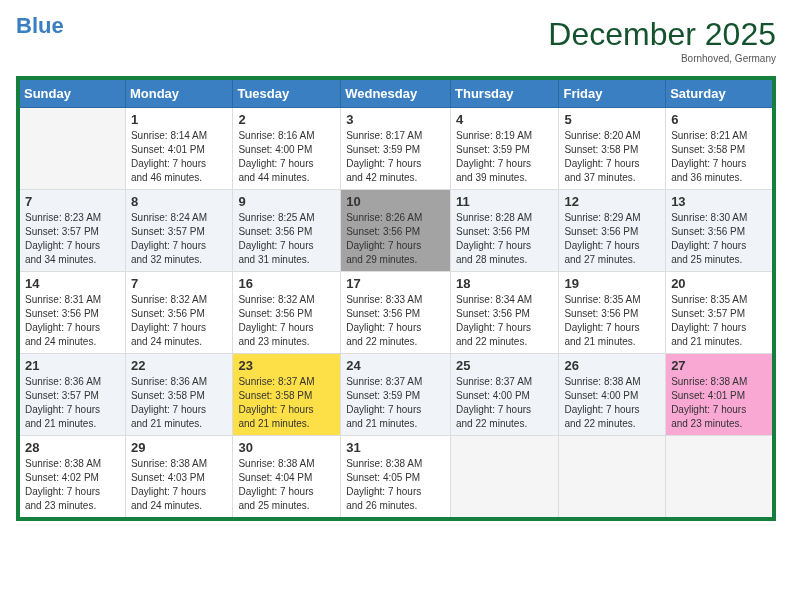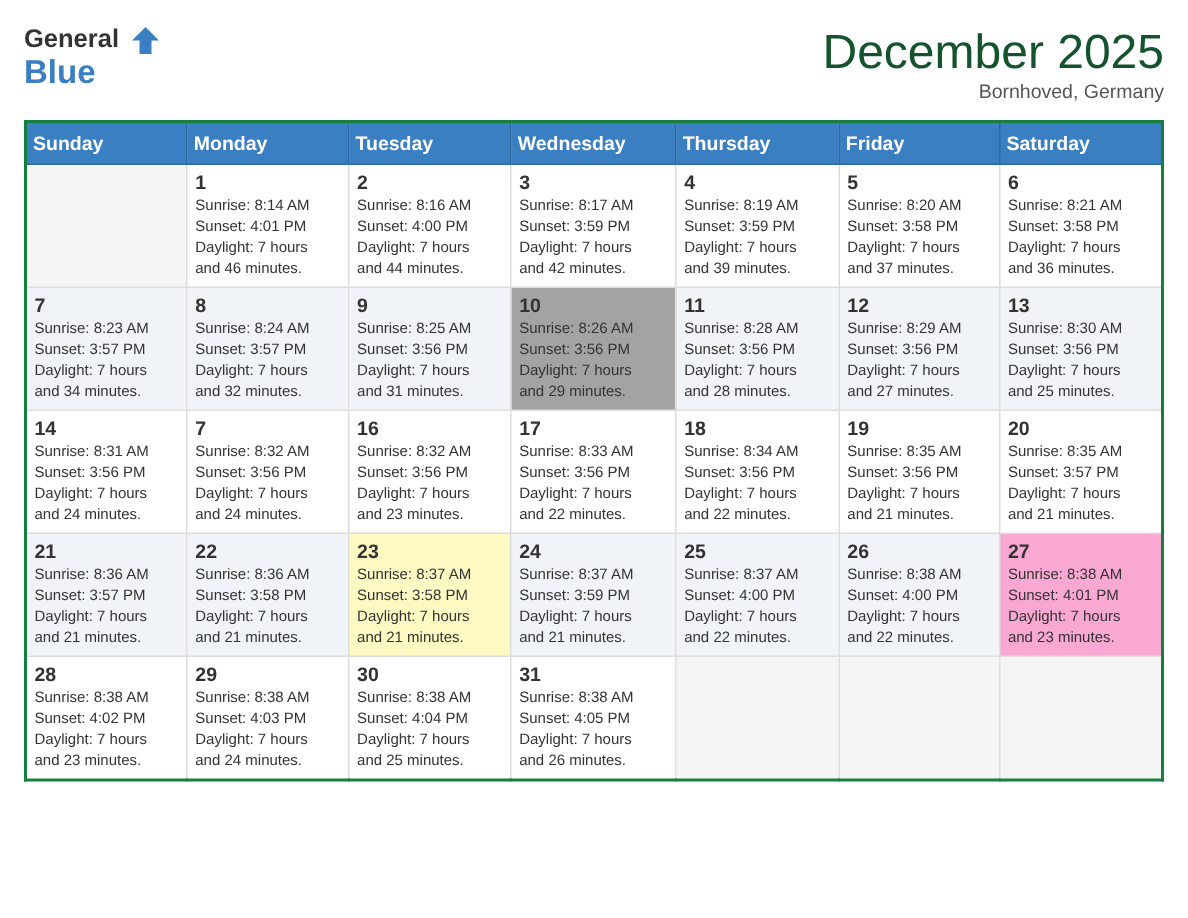--- a/index.html
+++ b/index.html
@@ -22,27 +22,27 @@
     }
     .title-section {
       text-align: right;
     }
     .month-title {
       font-size: 32px;
       font-weight: normal;
       color: #14532d;
     }
     .location-title {
-      font-size: 13px;
+      font-size: 10px;
       color: #555;
     }
     .calendar {
       width: 100%;
       border-collapse: collapse;
-      border: 2px solid #15803d;
+      border: 4px solid #15803d;
     }
     .calendar th {
       background-color: #3a7fc1;
       color: #fff;
       font-size: 13px;
       font-weight: bold;
       padding: 6px 4px;
       text-align: left;
       border: 1px solid #2a6aa0;
     }
@@ -73,25 +73,20 @@
     .empty-cell {
       background: #f5f5f5 !important;
     }
   </style>
 </head>
 <body>
 
 <div class="header">
   <div class="logo">
     <div style="display:flex; flex-direction:column; line-height:1.1;">
-      <span style="font-size:17px; font-weight:bold; color:#333;">General
-        <svg width="22" height="22" viewBox="0 0 22 22" style="vertical-align:middle; margin-left:2px;">
-          <polygon points="11,2 20,11 15,11 15,20 7,20 7,11 2,11" fill="#3a7fc1"></polygon>
-        </svg>
-      </span>
       <span style="font-size:22px; font-weight:bold; color:#3a7fc1; margin-top:-2px;">Blue</span>
     </div>
   </div>
   <div class="title-section">
     <div class="month-title">December 2025</div>
     <div class="location-title">Bornhoved, Germany</div>
   </div>
 </div>
 
 <table class="calendar">
@@ -196,21 +191,21 @@
       </tr>
       <tr style="background-color: rgb(240, 244, 248);">
         <td style="background-color: rgb(240, 244, 248);">
           <span class="day-number">21</span>
           <div class="day-info">Sunrise: 8:36 AM<br>Sunset: 3:57 PM<br>Daylight: 7 hours<br>and 21 minutes.</div>
         </td>
         <td style="background-color: rgb(240, 244, 248);">
           <span class="day-number">22</span>
           <div class="day-info">Sunrise: 8:36 AM<br>Sunset: 3:58 PM<br>Daylight: 7 hours<br>and 21 minutes.</div>
         </td>
-        <td style="background-color: #fef9c3;">
+        <td style="background-color: #fde047;">
           <span class="day-number">23</span>
           <div class="day-info">Sunrise: 8:37 AM<br>Sunset: 3:58 PM<br>Daylight: 7 hours<br>and 21 minutes.</div>
         </td>
         <td style="background-color: rgb(240, 244, 248);">
           <span class="day-number">24</span>
           <div class="day-info">Sunrise: 8:37 AM<br>Sunset: 3:59 PM<br>Daylight: 7 hours<br>and 21 minutes.</div>
         </td>
         <td style="background-color: rgb(240, 244, 248);">
           <span class="day-number">25</span>
           <div class="day-info">Sunrise: 8:37 AM<br>Sunset: 4:00 PM<br>Daylight: 7 hours<br>and 22 minutes.</div>

